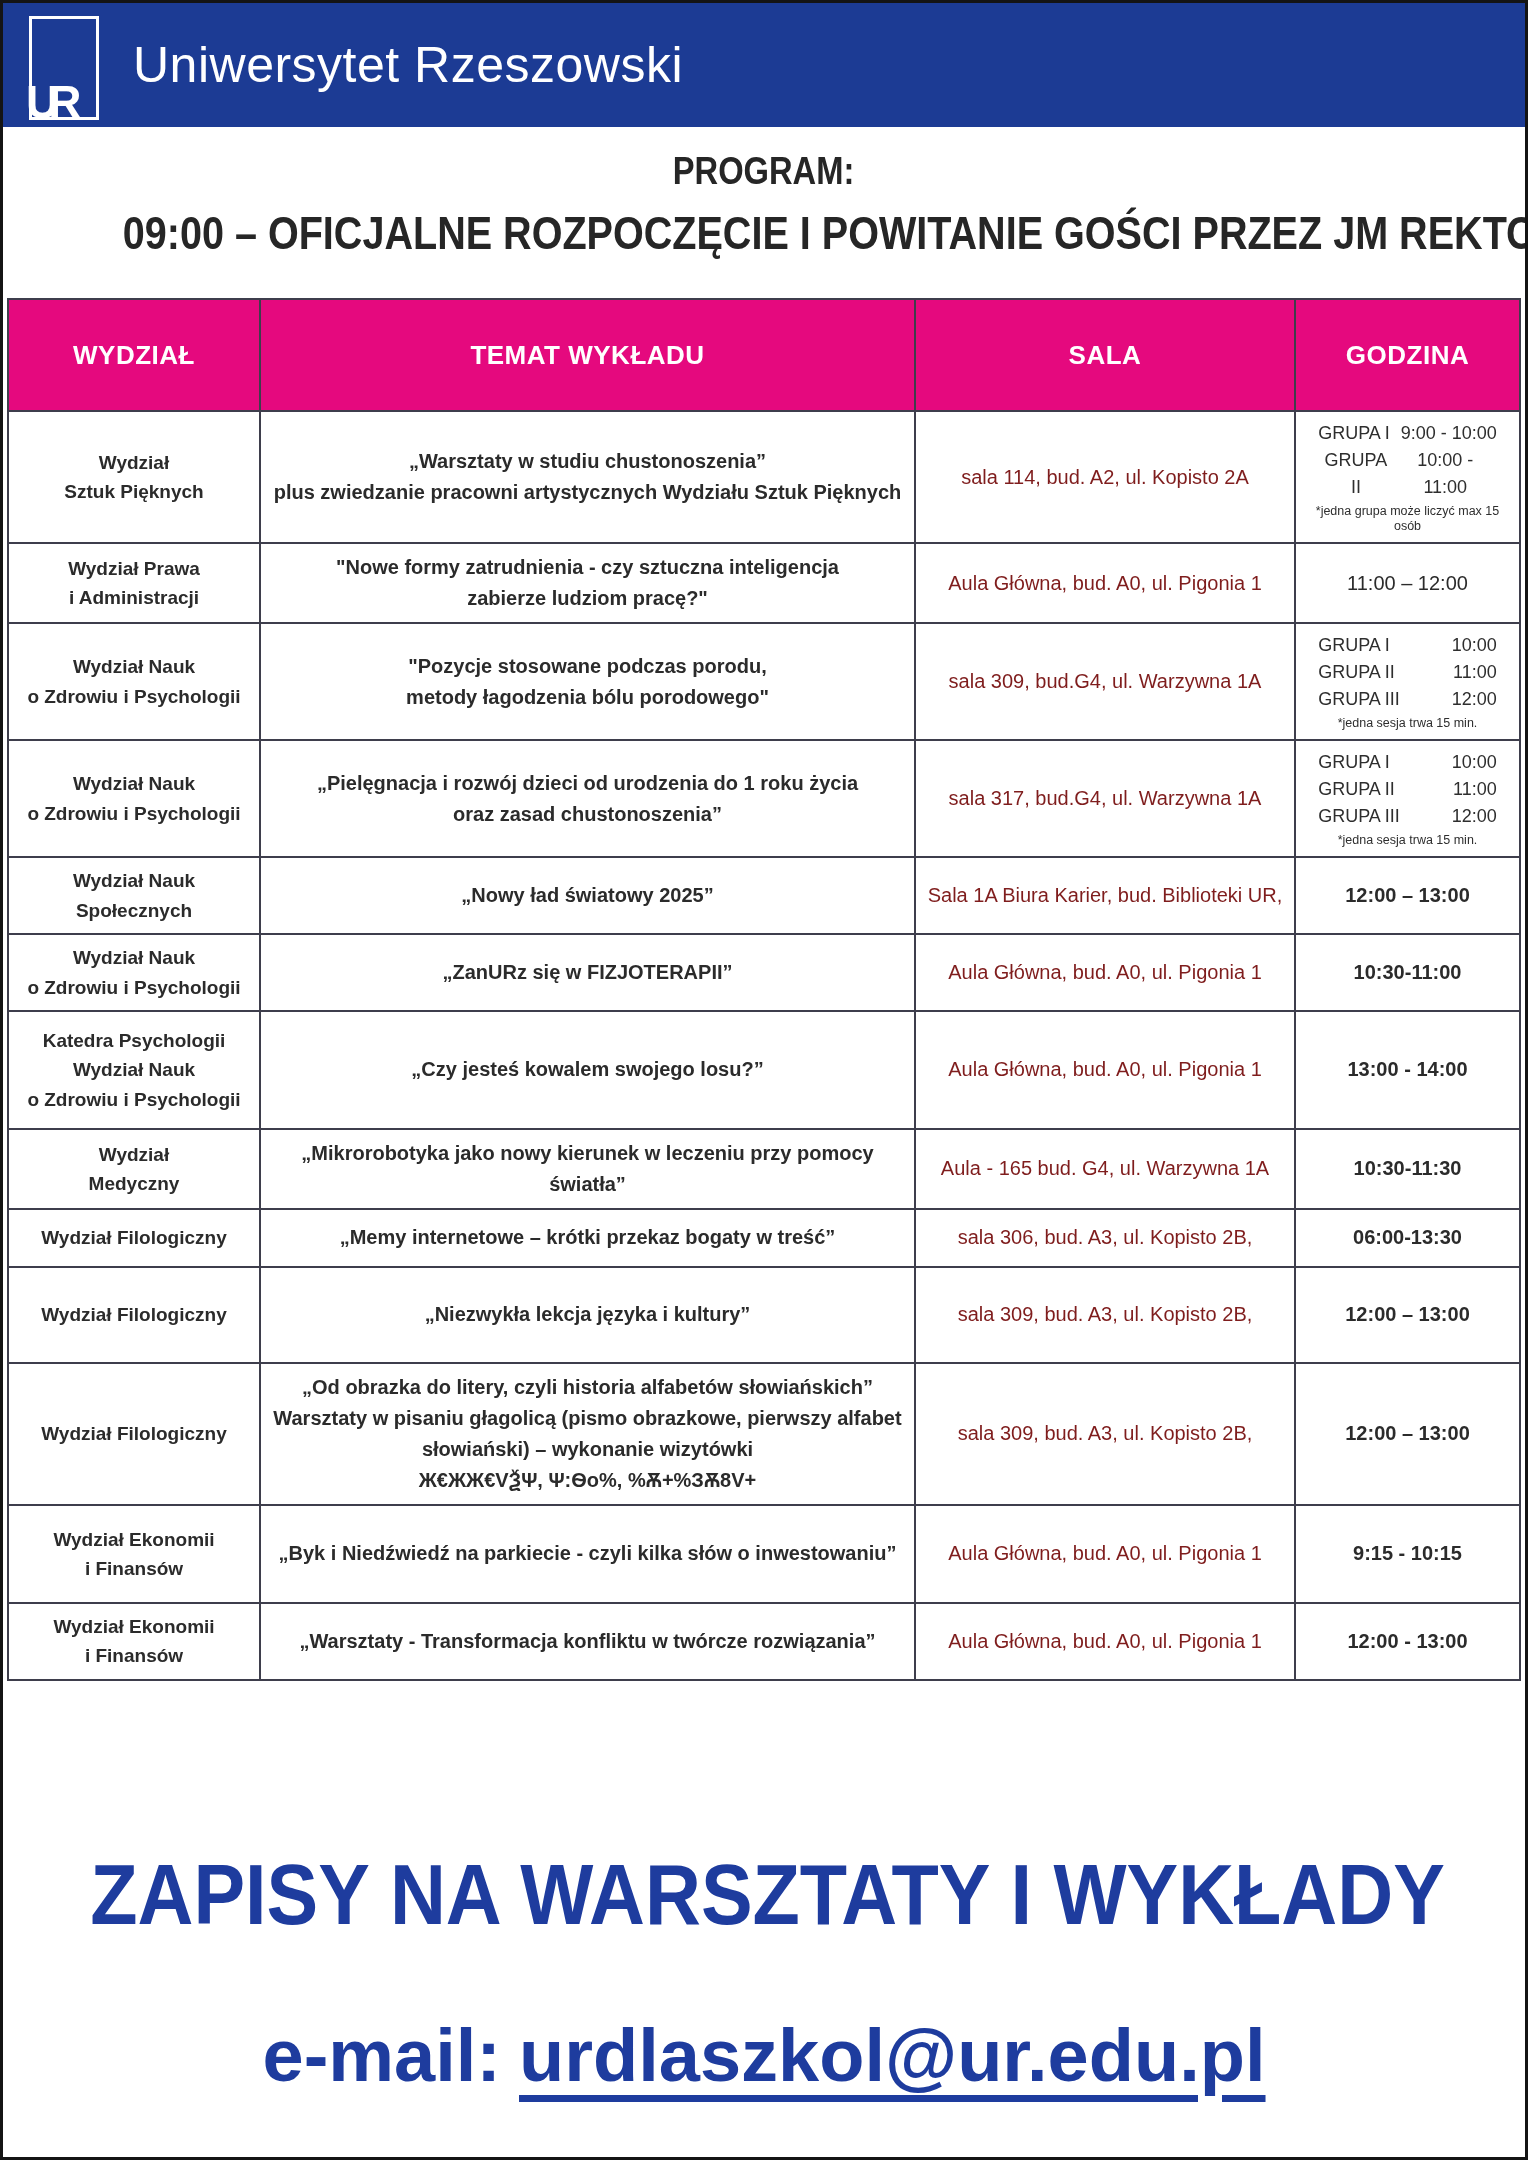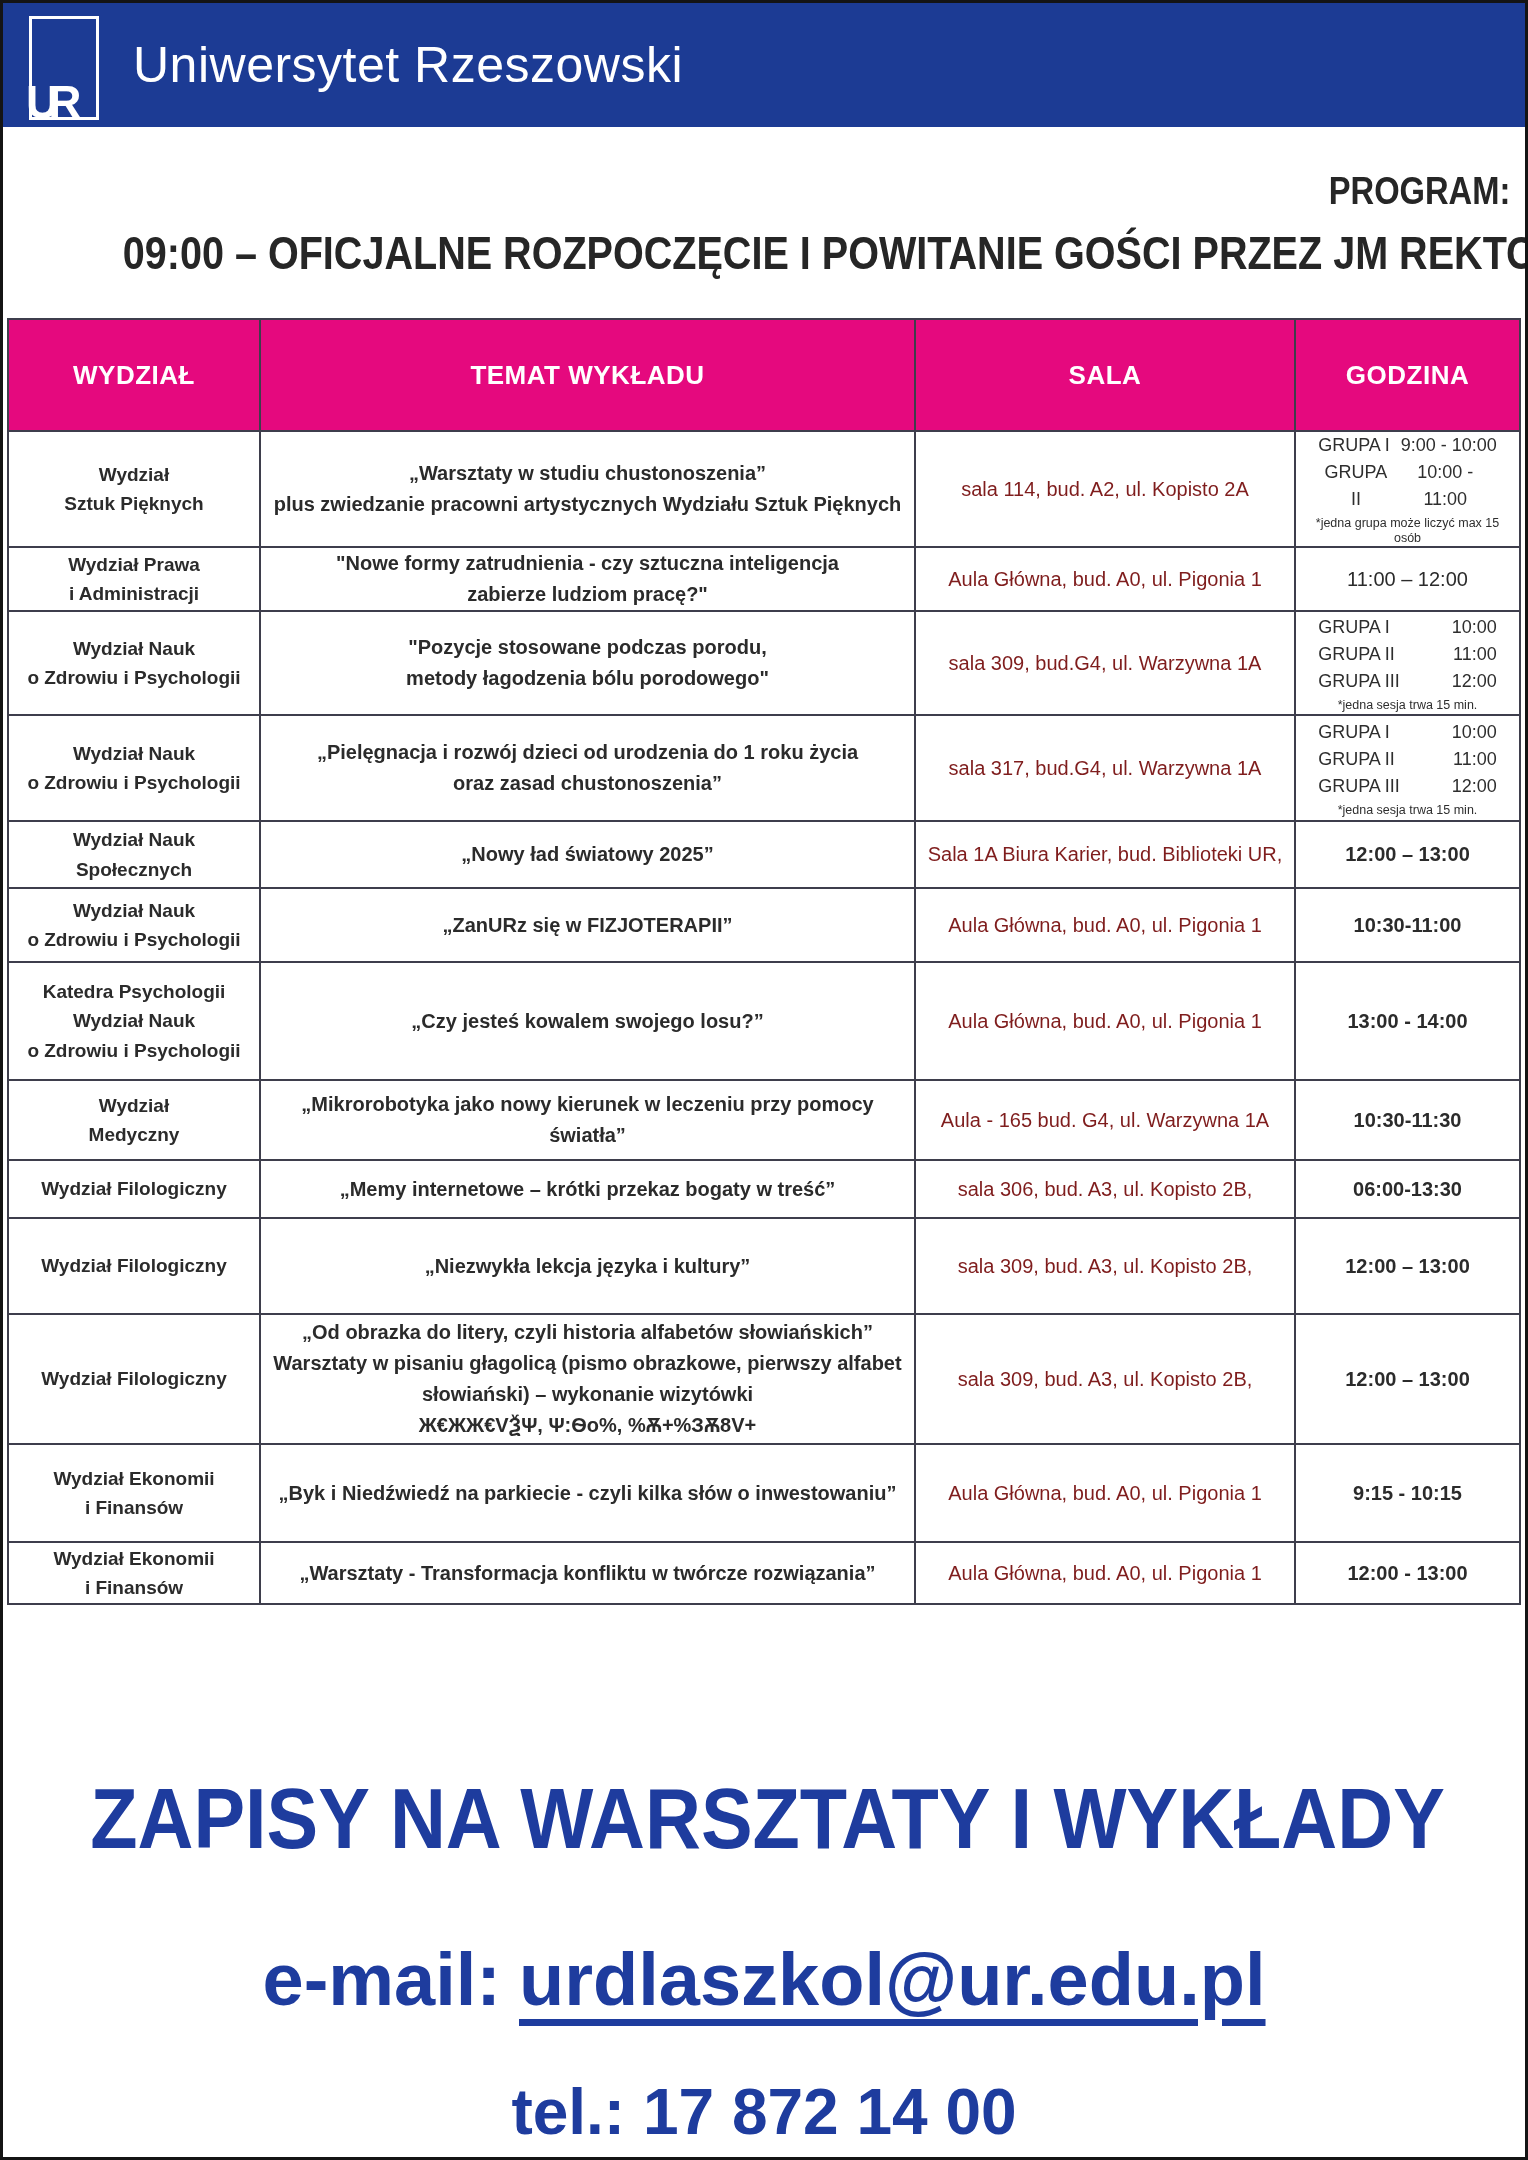--- a/index.html
+++ b/index.html
@@ -27,29 +27,29 @@
   }
   .logo-text{
     position:absolute;left:-6px;bottom:-8px;color:#fff;
     font-weight:bold;font-size:46px;letter-spacing:-11px;line-height:1;
   }
   .banner-title{
     color:#fff;font-size:50px;font-weight:400;margin-left:34px;
     letter-spacing:0.5px;white-space:nowrap;
   }
   
-  .program-head{text-align:right;padding:40px 0 34px;}
+  .program-head{text-align:center;padding:20px 0 34px;}
   .cond{display:inline-block;transform:scaleX(0.86);transform-origin:center;white-space:nowrap;}
   .program-label{font-size:38px;font-weight:bold;color:#262626;line-height:1.3;}
   .program-line2{font-size:46px;font-weight:bold;color:#262626;line-height:1.3;margin-top:8px;}
   
   table.schedule{
     width:1512px;margin:0 auto;border-collapse:collapse;table-layout:fixed;
   }
-  .schedule th,.schedule td{border:2px solid var(--line);text-align:center;vertical-align:middle;padding:0 10px;}
+  .schedule th,.schedule td{border:2px solid var(--line);text-align:center;vertical-align:middle;padding:8px 10px;}
   .schedule th{
     background:var(--accent);color:#fff;height:112px;
     font-size:26px;font-weight:bold;letter-spacing:0.5px;
   }
   td .cell-lines div{line-height:1.55;}
   .wydzial{font-weight:bold;font-size:19px;}
   .temat{font-weight:bold;font-size:20px;}
   .sala{font-weight:400;font-size:20px;color:#7f1d1d;}
   .time-text{font-weight:bold;font-size:20px;}
   .time-text.regular{font-weight:400;}

